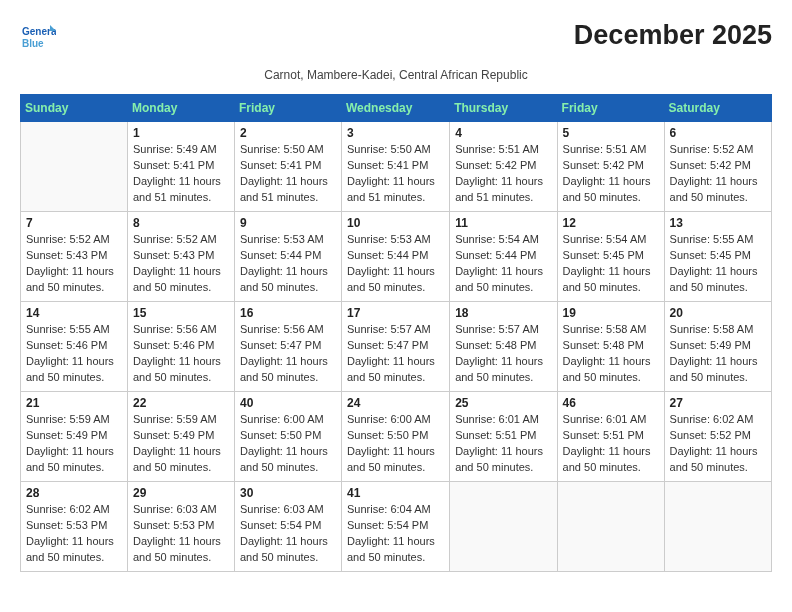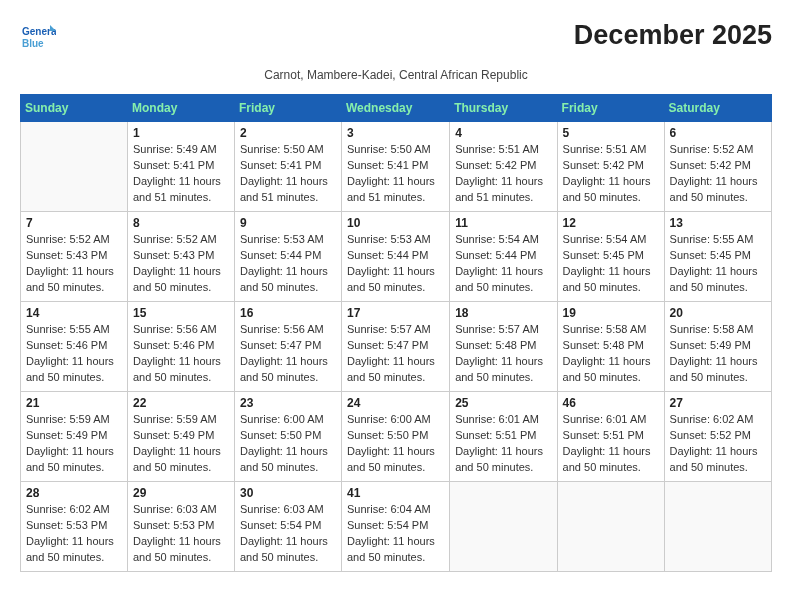--- a/index.html
+++ b/index.html
@@ -262,21 +262,21 @@
 and 50 minutes.</div>
         </td>
         <td>
           <div class="day-num">22</div>
           <div class="day-info" style="white-space: pre-line;">Sunrise: 5:59 AM
 Sunset: 5:49 PM
 Daylight: 11 hours
 and 50 minutes.</div>
         </td>
         <td>
-          <div class="day-num">23</div>
+          <div class="day-num">40</div>
           <div class="day-info" style="white-space: pre-line;">Sunrise: 6:00 AM
 Sunset: 5:50 PM
 Daylight: 11 hours
 and 50 minutes.</div>
         </td>
         <td>
           <div class="day-num">24</div>
           <div class="day-info" style="white-space: pre-line;">Sunrise: 6:00 AM
 Sunset: 5:50 PM
 Daylight: 11 hours

